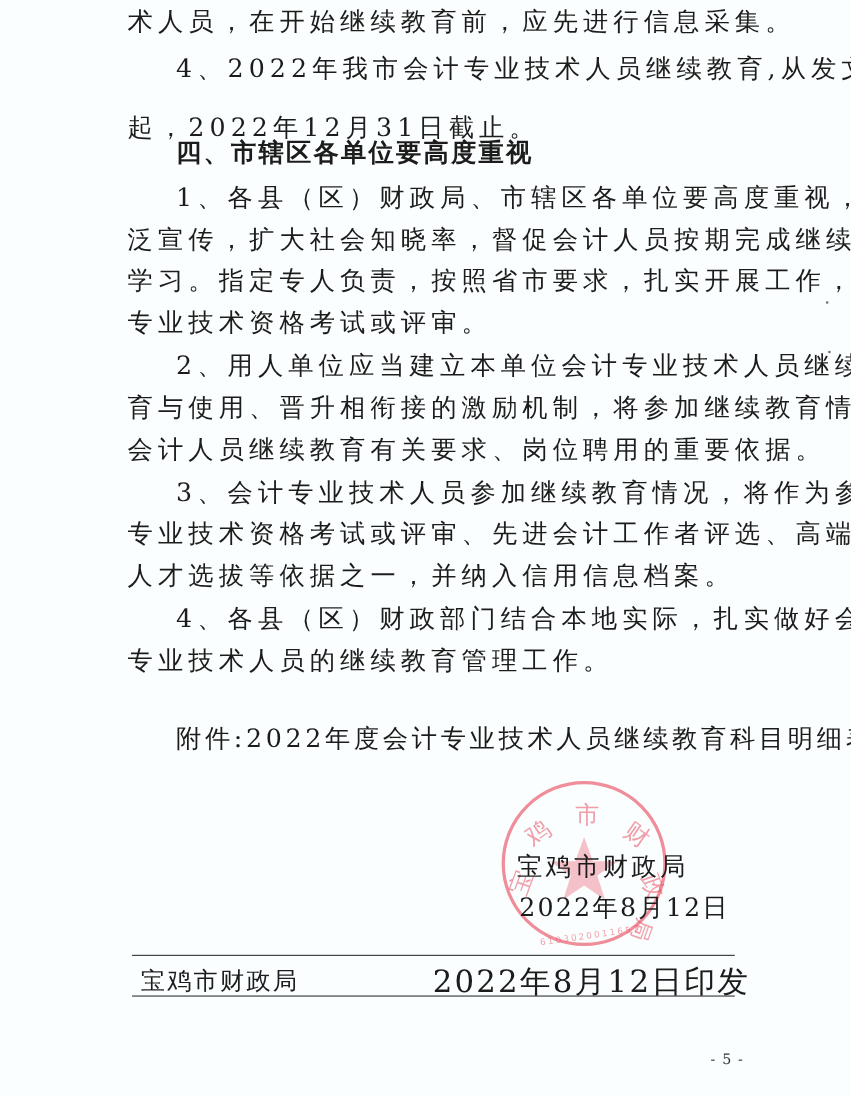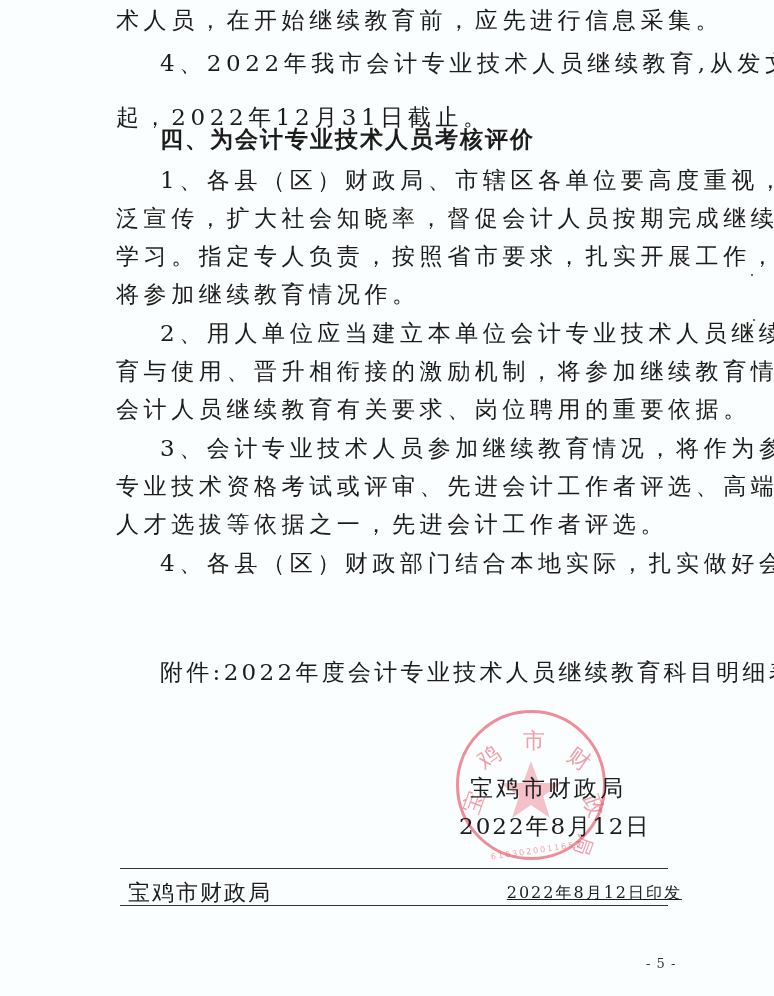--- a/index.html
+++ b/index.html
@@ -70,24 +70,23 @@
     left: 128px;
     top: 880px;
     font-size: 22px;
     line-height: 26px;
     letter-spacing: 2px;
   }
   .footer-right {
     position: absolute;
     right: 106px;
     top: 880px;
-    font-size: 16px;
+    font-size: 28px;
     line-height: 26px;
     letter-spacing: 2px;
-    text-decoration: underline;
   }
   .page-num {
     position: absolute;
     left: 646px;
     top: 956px;
     font-size: 13px;
     letter-spacing: 1px;
     color: #333;
   }
   .speck {
@@ -98,54 +97,55 @@
 </style>
 </head>
 <body>
 
 <div class="page">
 
   <div class="line last" style="top:5px">术人员，在开始继续教育前，应先进行信息采集。</div>
   <div class="line indent" style="top:48px">4、2022年我市会计专业技术人员继续教育,从发文之日</div>
   <div class="line last" style="top:102px">起，2022年12月31日截止。</div>
 
-  <div class="line indent heading" style="top:124px">四、为会计专业技术人员考核评价</div>
+  <div class="line indent heading" style="top:124px">四、市辖区各单位要高度重视</div>
 
   <div class="line indent" style="top:165px">1、各县（区）财政局、市辖区各单位要高度重视，广</div>
   <div class="line" style="top:203px">泛宣传，扩大社会知晓率，督促会计人员按期完成继续教育</div>
   <div class="line" style="top:241px">学习。指定专人负责，按照省市要求，扎实开展工作，为广</div>
-  <div class="line last" style="top:279px">将参加继续教育情况作。</div>
+  <div class="line last" style="top:279px">专业技术资格考试或评审。</div>
 
   <div class="line indent" style="top:318px">2、用人单位应当建立本单位会计专业技术人员继续教</div>
   <div class="line" style="top:356px">育与使用、晋升相衔接的激励机制，将参加继续教育情况作</div>
   <div class="line last" style="top:394px">会计人员继续教育有关要求、岗位聘用的重要依据。</div>
 
   <div class="line indent" style="top:433px">3、会计专业技术人员参加继续教育情况，将作为参加</div>
   <div class="line" style="top:471px">专业技术资格考试或评审、先进会计工作者评选、高端会计</div>
-  <div class="line last" style="top:509px">人才选拔等依据之一，先进会计工作者评选。</div>
+  <div class="line last" style="top:509px">人才选拔等依据之一，并纳入信用信息档案。</div>
 
   <div class="line indent" style="top:548px">4、各县（区）财政部门结合本地实际，扎实做好会计</div>
+  <div class="line last" style="top:586px">专业技术人员的继续教育管理工作。</div>
 
   <div class="line indent" style="top:657px; letter-spacing:3.3px">附件:2022年度会计专业技术人员继续教育科目明细表</div>
 
   <div class="seal">
     <svg width="150" height="150" viewBox="0 0 150 150">
       <polygon points="72,48 80,70 103,70 84,83 91,105 72,92 53,105 60,83 41,70 64,70" fill="rgba(232,80,100,0.35)"></polygon>
       <text x="75" y="35" font-size="22" text-anchor="middle" fill="rgba(232,80,100,0.55)" font-family="DejaVu Sans, sans-serif">市</text>
       <text x="34" y="50" font-size="22" text-anchor="middle" fill="rgba(232,80,100,0.55)" font-family="DejaVu Sans, sans-serif" transform="rotate(-35 34 50)">鸡</text>
       <text x="116" y="52" font-size="22" text-anchor="middle" fill="rgba(232,80,100,0.55)" font-family="DejaVu Sans, sans-serif" transform="rotate(35 116 52)">财</text>
       <text x="22" y="92" font-size="22" text-anchor="middle" fill="rgba(232,80,100,0.55)" font-family="DejaVu Sans, sans-serif" transform="rotate(-70 22 92)">宝</text>
       <text x="128" y="95" font-size="22" text-anchor="middle" fill="rgba(232,80,100,0.55)" font-family="DejaVu Sans, sans-serif" transform="rotate(70 128 95)">政</text>
       <text x="118" y="130" font-size="20" text-anchor="middle" fill="rgba(232,80,100,0.55)" font-family="DejaVu Sans, sans-serif" transform="rotate(110 118 130)">局</text>
       <text x="78" y="140" font-size="8" text-anchor="middle" fill="rgba(232,80,100,0.55)" font-family="DejaVu Sans, sans-serif" letter-spacing="2" transform="rotate(-8 78 140)">6103020011657</text>
     </svg>
   </div>
 
   <div class="sign" style="left:470px; top:773px; letter-spacing:3px">宝鸡市财政局</div>
-  <div class="sign" style="left:459px; top:811px; letter-spacing:2px">2022年8月12日</div>
+  <div class="sign" style="left:472px; top:811px; letter-spacing:2px">2022年8月12日</div>
 
   <div class="rule" style="top:868px"></div>
   <div class="footer-left">宝鸡市财政局</div>
   <div class="footer-right">2022年8月12日印发</div>
   <div class="rule" style="top:905px"></div>
 
   <div class="page-num">- 5 -</div>
 
   <div class="speck" style="left:751px; top:274px"></div>
   <div class="speck" style="left:753px; top:319px"></div>

